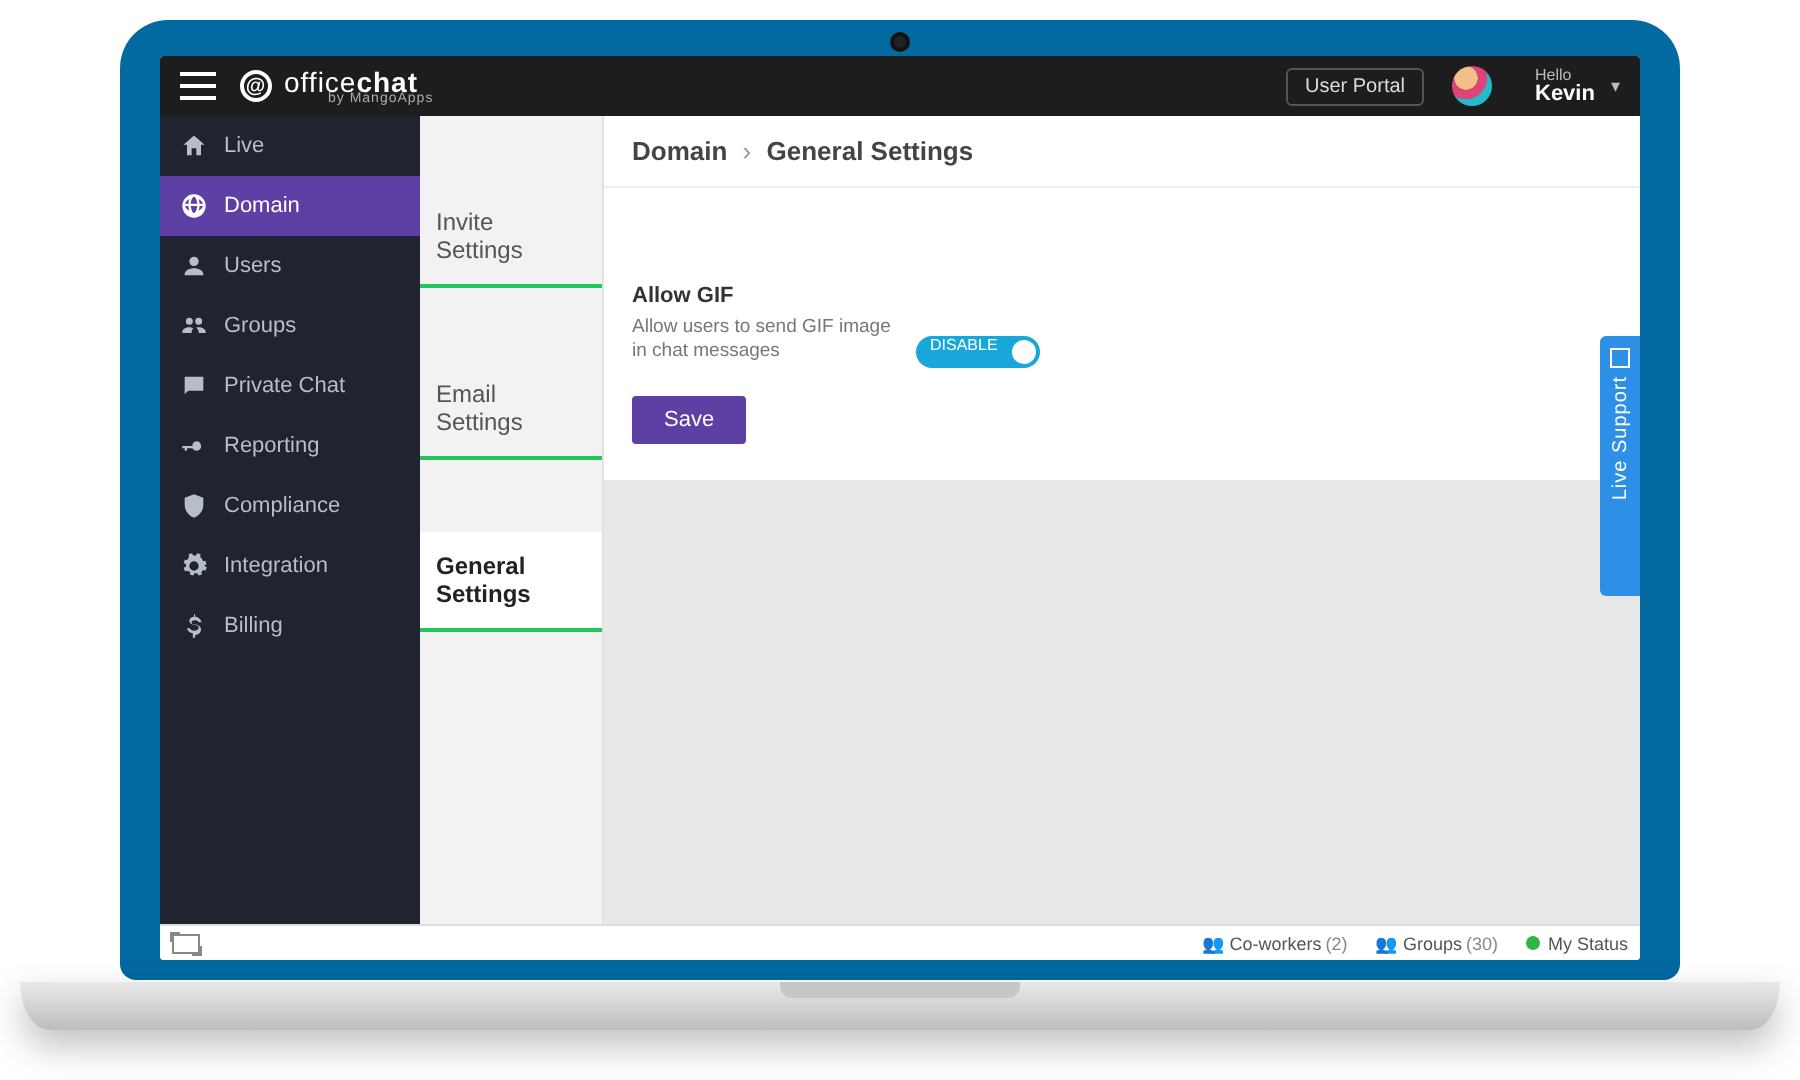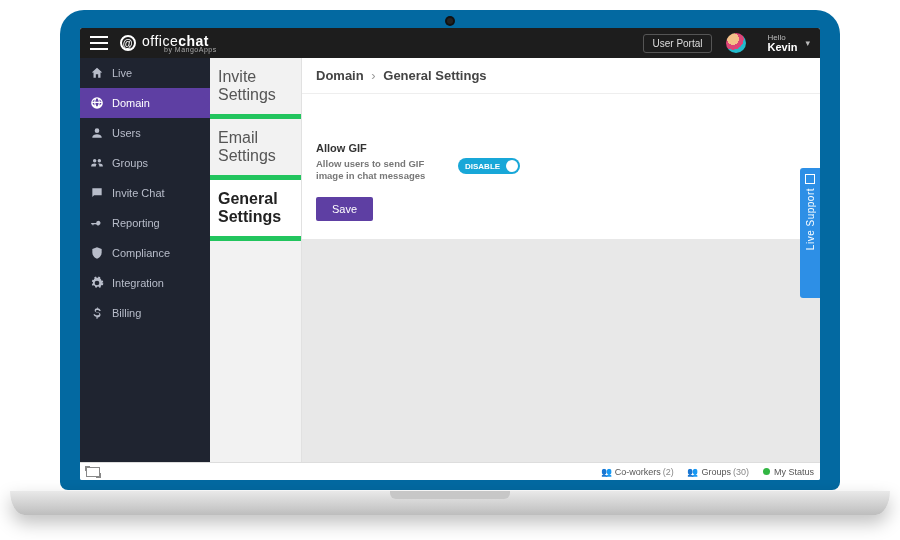--- a/index.html
+++ b/index.html
@@ -35,32 +35,32 @@
 
   
   .sidebar { position: absolute; top: 30px; left: 0; bottom: 18px; width: 130px; background: #1f2430; color: #b8bdca; }
   .nav-item { display: flex; align-items: center; height: 30px; padding: 0 10px; font-size: 11px; cursor: pointer; position: relative; }
   .nav-item .ic { width: 14px; height: 14px; margin-right: 8px; display: inline-flex; align-items: center; justify-content: center; }
   .nav-item.active { background: #5e3fa3; color: #fff; }
   .nav-item.active::after { content: ""; position: absolute; right: -7px; top: 50%; transform: translateY(-50%); border: 7px solid transparent; border-left-color: #5e3fa3; }
 
   
   .subnav { position: absolute; top: 30px; left: 130px; width: 92px; bottom: 18px; background: #f2f2f2; border-right: 1px solid #e1e1e1; }
-  .sub-item { padding: 10px 8px; font-size: 16px; color: #555; cursor: pointer; border-bottom: 5px solid #22c55e; }
+  .sub-item { padding: 10px 8px; font-size: 12px; color: #555; cursor: pointer; border-bottom: 2px solid #22c55e; margin-top: 36px; }
   .sub-item.active { background: #fff; color: #222; font-weight: 600; }
 
   
   .content { position: absolute; top: 30px; left: 222px; right: 0; bottom: 18px; background: #e8e8e8; }
   .crumb { background: #fff; padding: 10px 14px; font-size: 13px; font-weight: 700; color: #444; border-bottom: 1px solid #eee; }
   .crumb .sep { color: #999; margin: 0 4px; font-weight:400;}
   .panel { background: #fff; padding: 12px 14px 18px 14px; }
   .prow { display: flex; align-items: flex-start; margin-bottom: 14px; margin-top: 36px; }
   .plabel { width: 90px; font-size: 11px; font-weight: 700; color: #333; }
   .pdesc { width: 130px; font-size: 9.5px; color: #777; line-height: 1.3; margin-left: 4px; }
-  .toggle { position: relative; width: 62px; height: 16px; border-radius: 10px; background: #18a7d8; color: #fff; font-size: 8px; font-weight: 700; display: flex; align-items: center; padding-left: 7px; cursor: pointer; margin-left: 12px; margin-top: 0;}
+  .toggle { position: relative; width: 62px; height: 16px; border-radius: 10px; background: #18a7d8; color: #fff; font-size: 8px; font-weight: 400; display: flex; padding-left: 7px; cursor: pointer; margin-left: 12px; margin-top: 10px;}
   .toggle .knob { position: absolute; right: 2px; top: 2px; width: 12px; height: 12px; border-radius: 50%; background: #fff; }
   .savebtn { background: #5e3fa3; color: #fff; border: 0; padding: 6px 16px; font-size: 11px; border-radius: 2px; cursor: pointer; margin-left: 94px; }
 
   
   .footer { position: absolute; left: 0; right: 0; bottom: 0; height: 18px; background: #fff; border-top: 1px solid #ddd; display: flex; align-items: center; font-size: 9px; color: #555; padding: 0 6px; }
   .footer .fspacer { flex: 1; }
   .footer .fitem { margin-left: 14px; display: inline-flex; align-items: center; cursor: pointer; }
   .footer .fcount { color: #888; margin-left: 2px; }
   .footer .dot { width: 7px; height: 7px; border-radius: 50%; background: #32b643; margin-right: 4px; display:inline-block;}
   .footer .exp { width:14px; height:10px; border:1px solid #888; position:relative; cursor:pointer;}
@@ -140,21 +140,21 @@
               </svg>
             </span>
           <span>Groups</span>
         </div>
         <div class="nav-item">
           <span class="ic">
               <svg viewBox="0 0 24 24">
                 <path d="M4 4h16v12H7l-3 3V4z"></path>
               </svg>
             </span>
-          <span>Invite Chat</span>
+          <span>Private Chat</span>
         </div>
         <div class="nav-item">
           <span class="ic">
               <svg viewBox="0 0 24 24">
                 <path d="M14 8a4 4 0 11-3.4 6H6v2H4v-2H2v-2h8.6A4 4 0 0114 8z"></path>
               </svg>
             </span>
           <span>Reporting</span>
         </div>
         <div class="nav-item">
@@ -194,21 +194,21 @@
           <span>Domain</span>
           <span class="sep">›</span>
           <span>General Settings</span>
         </div>
         <div class="panel">
           <div class="prow">
             <div class="plabel">Allow GIF</div>
           </div>
           <div class="prow" style="margin-top:-10px;">
             <div class="plabel"></div>
-            <div class="pdesc" style="margin-left:-90px;font-weight:bold;">Allow users to send GIF image in chat messages</div>
+            <div class="pdesc" style="margin-left:-90px;">Allow users to send GIF image in chat messages</div>
             <div class="toggle">
               <span>DISABLE</span>
               <span class="knob"></span>
             </div>
           </div>
           <button class="savebtn" style="margin-left:0;">Save</button>
         </div>
       </div>
 
       <div class="support">

